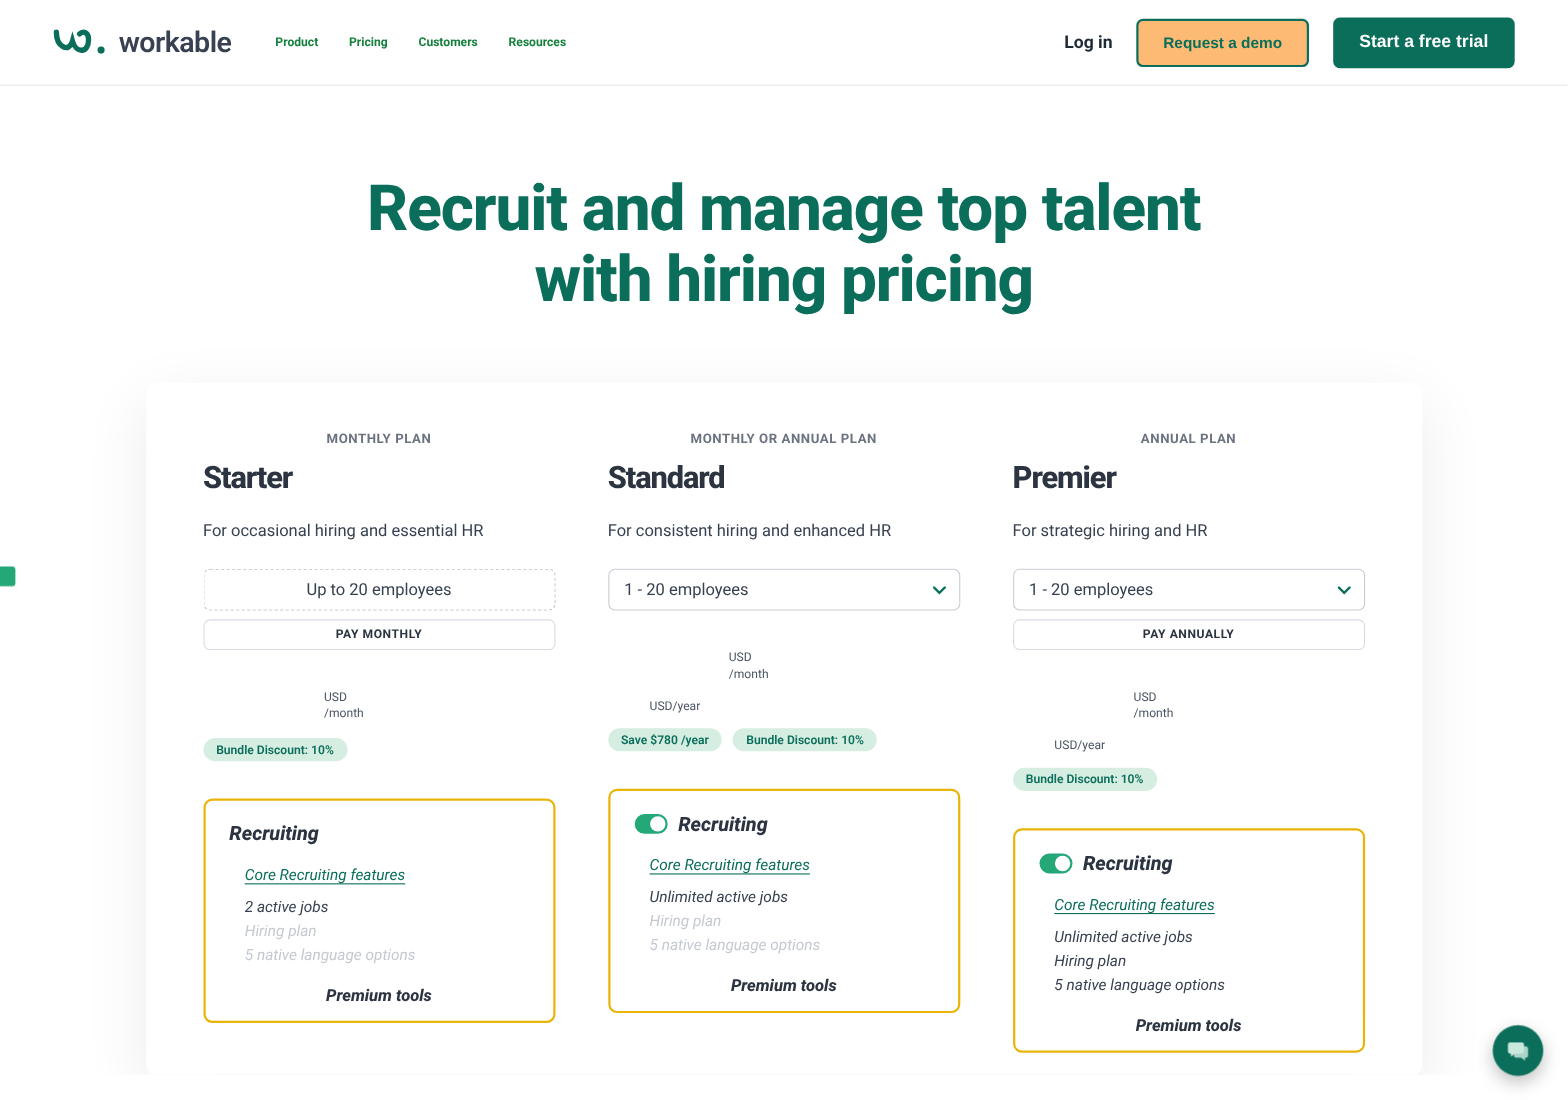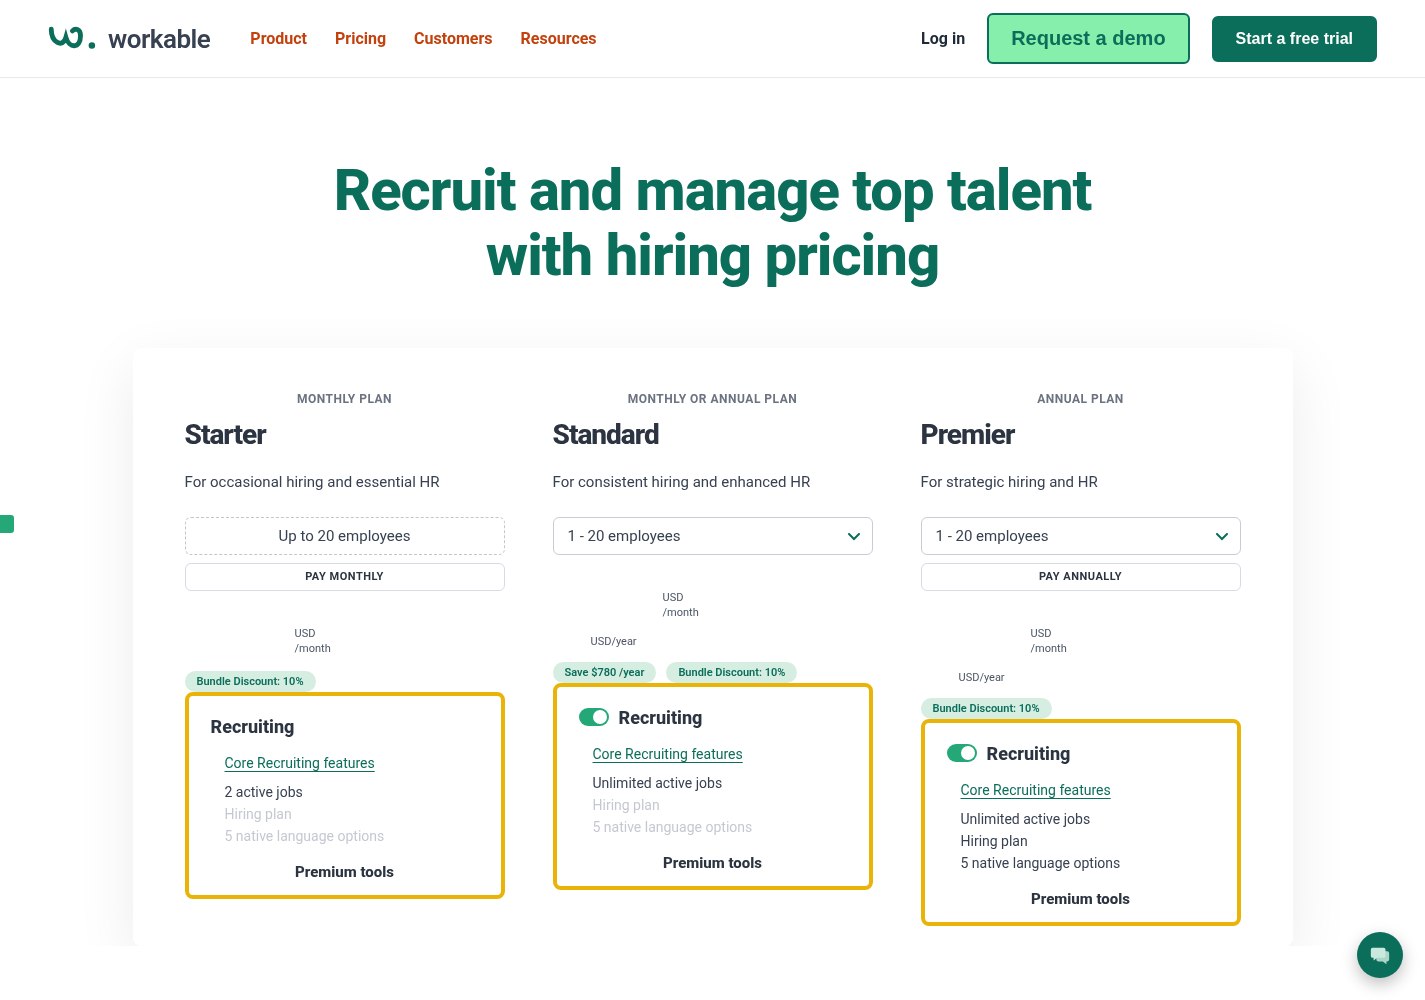--- a/index.html
+++ b/index.html
@@ -32,45 +32,45 @@
     letter-spacing: -0.5px;
   }
   .logo svg { width: 52px; height: 30px; }
   .logo-text { color: #374151; font-weight: 600; }
   nav.primary-nav {
     display: flex;
     gap: 28px;
     margin-left: 40px;
   }
   nav.primary-nav a {
-    color: #c2410c;
+    color: #15803d;
+    font-weight: 700;
+    font-size: 11px;
+    text-decoration: none;
+    cursor: pointer;
+  }
+  .header-actions {
+    margin-left: auto;
+    display: flex;
+    align-items: center;
+    gap: 22px;
+  }
+  .link-login {
+    color: #1f2a37;
     font-weight: 700;
     font-size: 16px;
     text-decoration: none;
     cursor: pointer;
   }
-  .header-actions {
-    margin-left: auto;
-    display: flex;
-    align-items: center;
-    gap: 22px;
-  }
-  .link-login {
-    color: #1f2a37;
-    font-weight: 700;
-    font-size: 16px;
-    text-decoration: none;
-    cursor: pointer;
-  }
   .btn-outline {
     border: 2px solid #0a6e5a;
     color: #0a6e5a;
-    background: #86efac;
-    font-weight: 700;
-    font-size: 20px;
+    background: #fdba74;
+    font-weight: 700;
+    font-size: 14px;
     padding: 12px 22px;
     border-radius: 6px;
     cursor: pointer;
   }
   .btn-solid {
     border: 2px solid #0a6e5a;
     background: #0a6e5a;
     color: #fff;
     font-weight: 700;
     font-size: 16px;
@@ -196,23 +196,25 @@
     align-items: center;
     background: #d6ede1;
     color: #0a6e5a;
     font-size: 11px;
     font-weight: 600;
     border-radius: 999px;
     padding: 4px 12px;
   }
 
   .feature-card {
-    border: 4px solid #eab308;
+    margin-top: 34px;
+    border: 2px solid #eab308;
     border-radius: 8px;
     padding: 20px 22px 14px;
+    font-style: italic;
   }
   .feature-heading-row {
     display: flex;
     align-items: center;
     gap: 10px;
     margin-bottom: 16px;
   }
   .toggle {
     width: 30px; height: 18px;
     background: #24a877;

